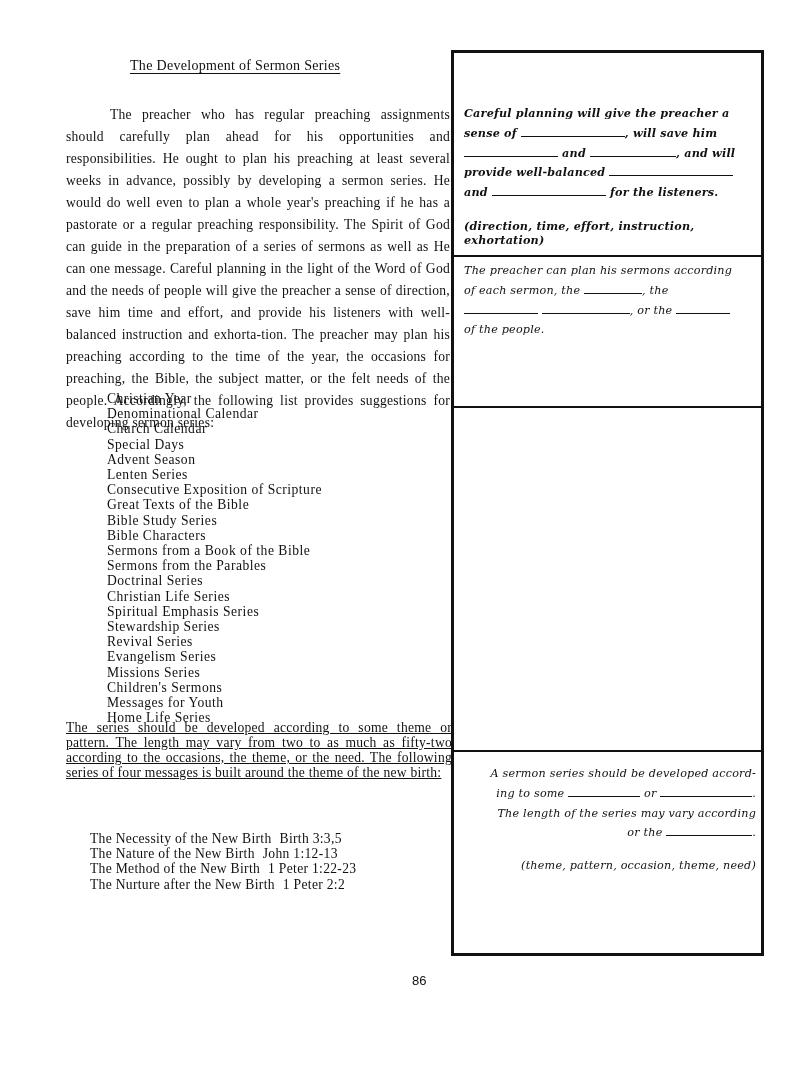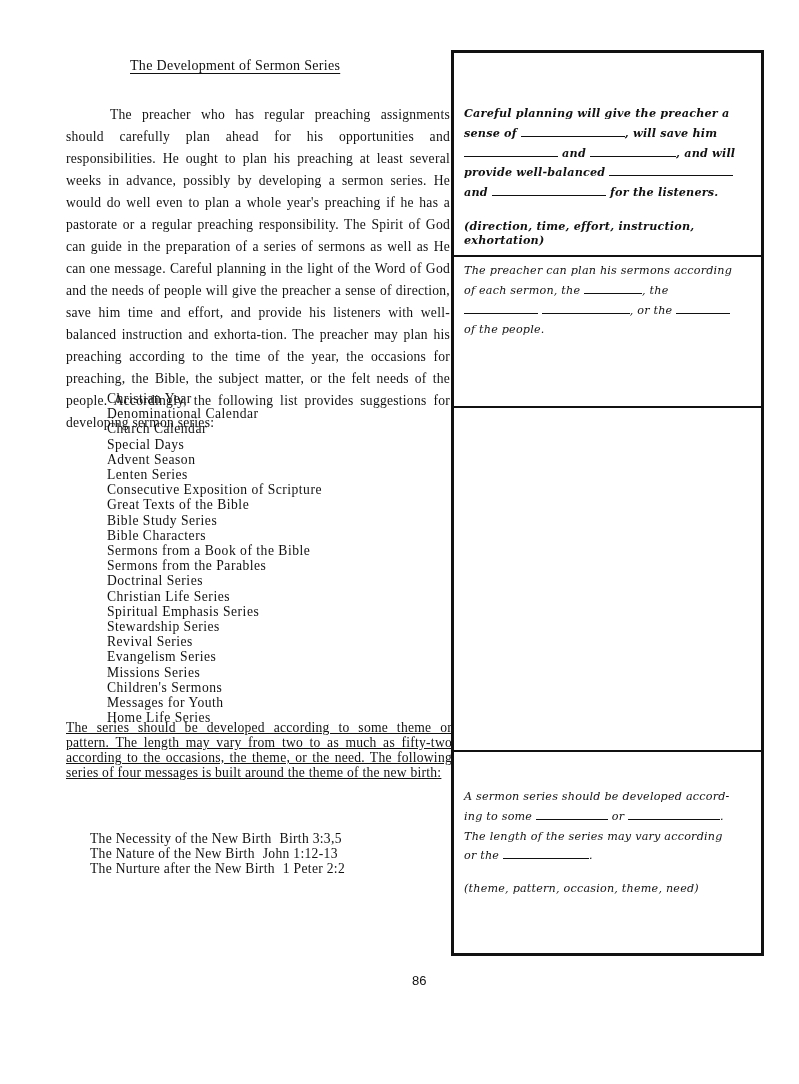--- a/index.html
+++ b/index.html
@@ -48,20 +48,21 @@
   <li>Children's Sermons</li>
   <li>Messages for Youth</li>
   <li>Home Life Series</li>
 </ul>
 
 <p class="para2" style="margin:0">The series should be developed according to some theme or pattern. The length may vary from two to as much as fifty-two according to the occasions, the theme, or the need. The following series of four messages is built around the theme of the new birth:</p>
 
 <ul class="series">
   <li><span>The Necessity of the New Birth</span><span class="ref">Birth 3:3,5</span></li>
   <li><span>The Nature of the New Birth</span><span class="ref">John 1:12-13</span></li>
+  <li><span>The Method of the New Birth</span><span class="ref">1 Peter 1:22-23</span></li>
   <li><span>The Nurture after the New Birth</span><span class="ref">1 Peter 2:2</span></li>
 </ul>
 
 <div class="pagenum">86</div>
 
 <div class="frame">
 
   <div class="box" style="top:51px;font-weight:bold;">
     <div>Careful planning will give the preacher a</div>
     <div><span>sense of</span> <span class="blank" style="width:104px"></span><span>, will save him</span></div>
@@ -79,20 +80,20 @@
     <div><span class="blank" style="width:74px"></span> <span class="blank" style="width:88px"></span><span>, or the</span> <span class="blank" style="width:54px"></span></div>
     <div>of the people.</div>
   </div>
 
   <div class="sep" style="top:353px;"></div>
 
   <div style="position:absolute; left:0; top:356px; width:307px; height:340px;"></div>
 
   <div class="sep" style="top:697px;"></div>
 
-  <div class="box" style="top:734px;">
+  <div class="box" style="top:711px;text-align:right;">
     <div>A sermon series should be developed accord-</div>
     <div><span>ing to some</span> <span class="blank" style="width:72px"></span> <span>or</span> <span class="blank" style="width:92px"></span><span>.</span></div>
     <div>The length of the series may vary according</div>
     <div><span>or the</span> <span class="blank" style="width:86px"></span><span>.</span></div>
     <div class="hint" style="margin-top:16px;">(theme, pattern, occasion, theme, need)</div>
   </div>
 </div>
 
 </body></html>

